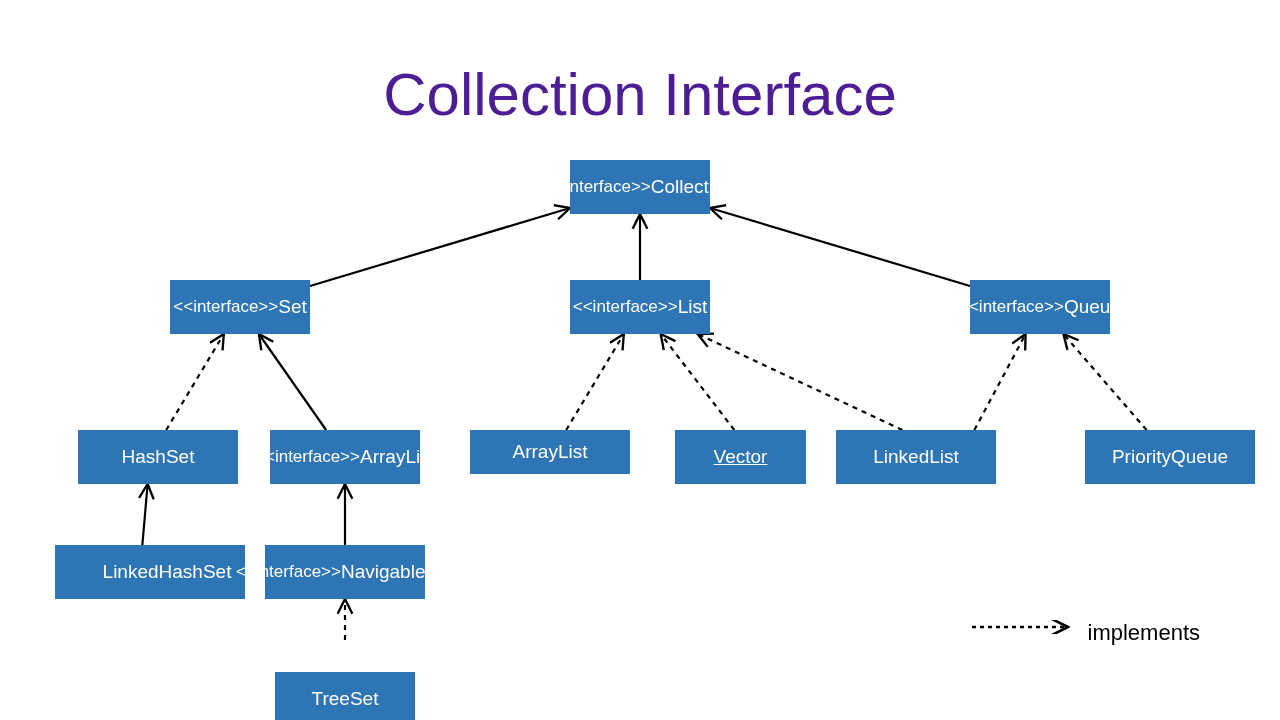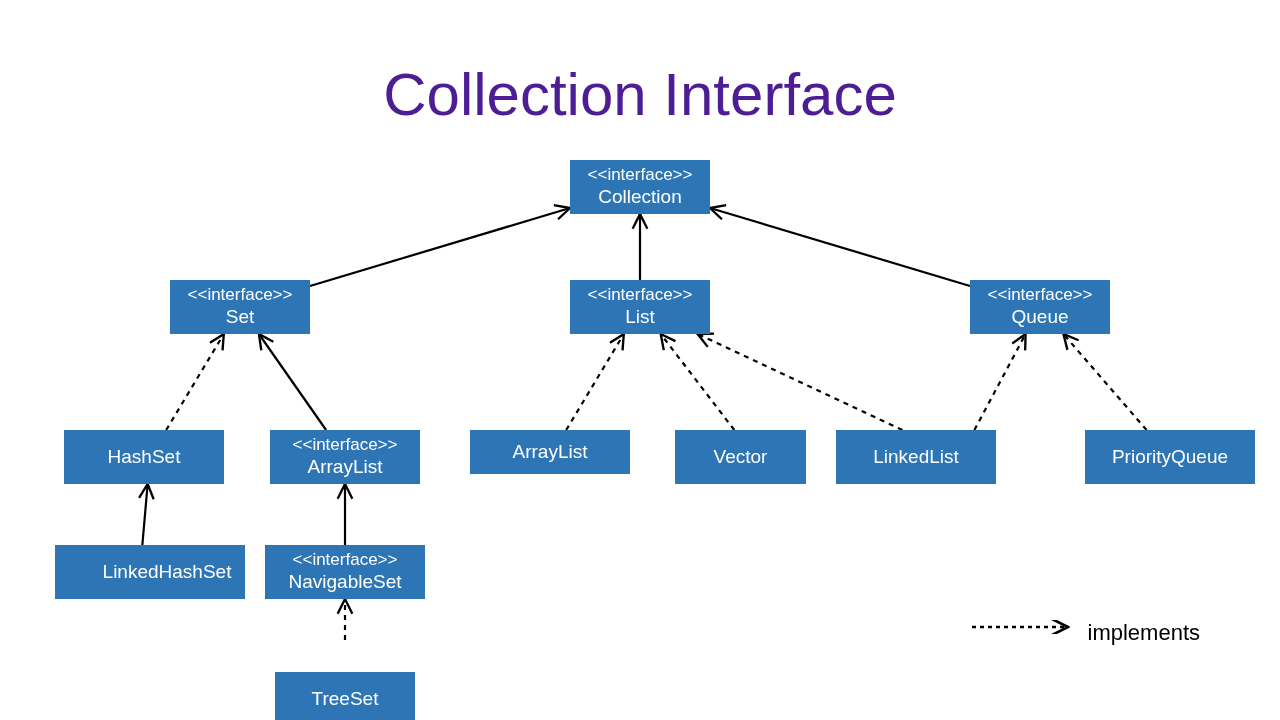--- a/index.html
+++ b/index.html
@@ -20,21 +20,20 @@
     font-size: 60px;
     font-weight: normal;
     color: #4c1d95;
   }
   .node {
     position: absolute;
     background: #2e75b6;
     color: #fff;
     font-size: 18px;
     display: flex;
-    flex-direction: column;
     align-items: center;
     justify-content: center;
     line-height: 1.2;
     padding: 4px 6px;
     text-align: center;
   }
   .stereo {
     font-size: 17px;
   }
   .name {
@@ -105,31 +104,31 @@
       <span class="name">Set</span>
     </div>
     <div class="node" style="left: 570px; top: 280px; width: 140px; height: 54px;">
       <span class="stereo">&lt;&lt;interface&gt;&gt;</span>
       <span class="name">List</span>
     </div>
     <div class="node" style="left: 970px; top: 280px; width: 140px; height: 54px;">
       <span class="stereo">&lt;&lt;interface&gt;&gt;</span>
       <span class="name">Queue</span>
     </div>
-    <div class="node" style="left: 64px; top: 430px; width: 160px; height: 54px;">
+    <div class="node" style="left: 78px; top: 430px; width: 160px; height: 54px;">
       <span class="name">HashSet</span>
     </div>
     <div class="node" style="left: 270px; top: 430px; width: 150px; height: 54px;">
       <span class="stereo">&lt;&lt;interface&gt;&gt;</span>
       <span class="name">ArrayList</span>
     </div>
     <div class="node" style="left: 470px; top: 430px; width: 160px; height: 44px;">
       <span class="name">ArrayList</span>
     </div>
-    <div class="node" style="left: 675px; top: 430px; width: 131px; height: 54px;">
+    <div class="node" style="left: 675px; top: 430px; width: 131px; height: 54px; text-decoration: underline;">
       <span class="name">Vector</span>
     </div>
     <div class="node" style="left: 836px; top: 430px; width: 160px; height: 54px;">
       <span class="name">LinkedList</span>
     </div>
     <div class="node" style="left: 1085px; top: 430px; width: 170px; height: 54px;">
       <span class="name">PriorityQueue</span>
     </div>
     <div class="node" style="left: 55px; top: 545px; width: 190px; height: 54px; padding-left: 40px;">
       <span class="name">LinkedHashSet</span>

